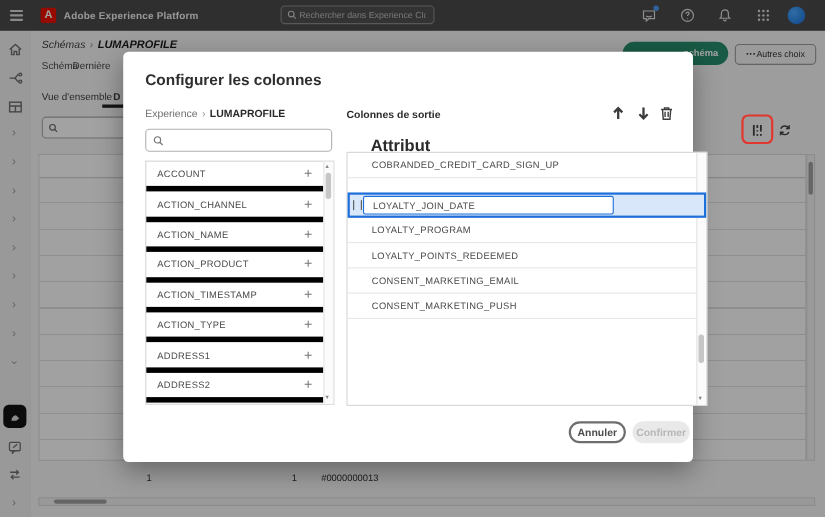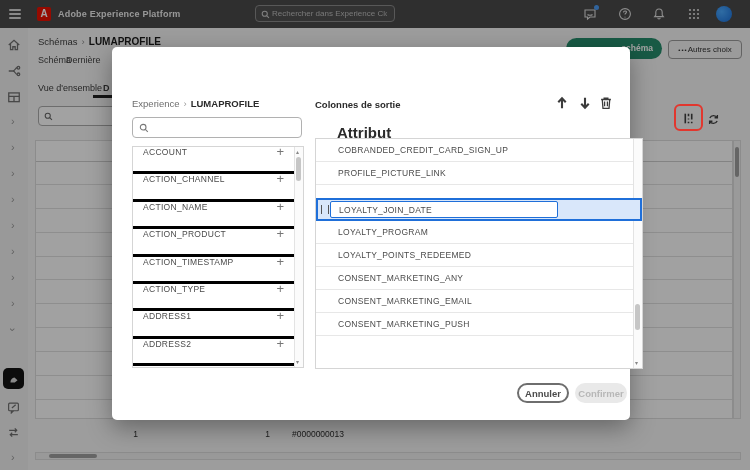--- a/index.html
+++ b/index.html
@@ -27,21 +27,21 @@
 
   
   .sidebar{position:absolute;top:28px;left:0;bottom:0;width:28px;background:#f0f0f0;border-right:1px solid #d9d9d9;}
   .sb-ic{position:absolute;left:7px;width:14px;height:14px;color:#6f6f6f;cursor:pointer;}
   .sb-chev{position:absolute;left:11px;color:#9a9a9a;font-size:11px;line-height:11px;cursor:pointer;}
   .sb-active{position:absolute;left:3px;width:21px;height:21px;background:#141414;border-radius:5px;cursor:pointer;
     display:flex;align-items:center;justify-content:center;color:#d8d8d8;}
 
   
   .bgpage{position:absolute;top:28px;left:28px;right:0;bottom:0;background:#f6f6f6;}
-  .crumb{position:absolute;left:10px;top:8px;font-size:9.5px;color:#3d3d3d;}
+  .crumb{position:absolute;left:10px;top:8px;font-size:9.5px;color:#3d3d3d;font-style:italic;}
   .crumb b{font-size:10px;color:#1c1c1c;}
   .crumb .sep{color:#8a8a8a;margin:0 4px;}
   .meta{position:absolute;top:27px;font-size:9px;color:#454545;}
   .tab{position:absolute;top:55px;font-size:9px;color:#3c3c3c;cursor:pointer;}
   .tab-underline{position:absolute;left:65px;top:67px;width:23px;height:2.5px;background:#222;}
   .btn-green{position:absolute;left:538px;top:10px;width:96px;height:21px;background:#268e6c;border-radius:11px;
     color:#fff;font-size:8.5px;font-weight:bold;text-align:right;line-height:21px;padding-right:9px;
     box-sizing:border-box;overflow:hidden;white-space:nowrap;cursor:pointer;}
   .btn-more{position:absolute;left:640px;top:12px;width:74px;height:19px;border:1px solid #9b9b9b;border-radius:4px;
     font-size:8px;color:#333;display:flex;align-items:center;justify-content:center;gap:0;box-sizing:border-box;
@@ -73,21 +73,21 @@
   .modal{position:absolute;left:112px;top:47px;width:518px;height:373px;background:#fff;border-radius:5px;
     z-index:100;box-shadow:0 8px 24px rgba(0,0,0,.35);}
   .m-title{position:absolute;left:20px;top:17px;font-size:14px;font-weight:bold;color:#2e2e2e;}
   .m-crumb{position:absolute;left:20px;top:51px;font-size:9.5px;color:#6e6e6e;}
   .m-crumb b{color:#2a2a2a;font-size:9.5px;}
   .m-crumb .sep{margin:0 4px;color:#999;}
   .m-search{position:absolute;left:20px;top:70px;width:170px;height:21px;border:1px solid #b1b1b1;border-radius:4px;
     display:flex;align-items:center;padding-left:6px;box-sizing:border-box;color:#777;}
   .m-search input{border:none;outline:none;font-size:9px;width:130px;margin-left:4px;font-family:"Liberation Sans",sans-serif;}
   .attr-list{position:absolute;left:20px;top:99px;width:172px;height:222px;border:1px solid #d5d5d5;box-sizing:border-box;background:#fff;}
-  .attr-row{height:27.4px;border-bottom:3px solid #000000;display:flex;justify-content:space-between;
+  .attr-row{height:27.4px;border-bottom:5px solid #000000;display:flex;align-items:center;justify-content:space-between;
     padding:0 10px 0 10px;box-sizing:border-box;margin-right:9px;cursor:pointer;}
   .attr-row .nm{font-size:8.5px;color:#4a4a4a;letter-spacing:.3px;}
   .attr-row .plus{font-size:13px;color:#757575;font-weight:300;cursor:pointer;line-height:10px;}
   .lscroll{position:absolute;top:0;right:0;bottom:0;width:9px;background:#fbfbfb;border-left:1px solid #e3e3e3;box-sizing:border-box;}
   .lscroll .thumb{position:absolute;left:1px;width:5px;background:#c6c6c6;border-radius:2.5px;}
   .lscroll .ar{position:absolute;left:1px;font-size:6px;color:#888;line-height:6px;}
 
   .out-title{position:absolute;left:203px;top:52px;font-size:9.5px;font-weight:bold;color:#2a2a2a;}
   .out-ic{position:absolute;top:49px;width:14px;height:14px;color:#3b3b3b;cursor:pointer;}
   .out-colhdr{position:absolute;left:225px;top:77px;font-size:15px;font-weight:bold;color:#2a2a2a;}
@@ -275,20 +275,21 @@
     <div class="hscroll">
         <div class="thumb"></div>
       </div>
   </div>
 
   <div class="dim"></div>
 
   <div class="annot"></div>
 
   <div class="modal">
+    <div class="m-title">Configurer les colonnes</div>
 
     <div class="m-crumb">
       <span>Experience</span><span class="sep">›</span><b>LUMAPROFILE</b>
     </div>
     <div class="m-search">
       <svg width="10" height="10" viewBox="0 0 12 12" fill="none" stroke="currentColor" stroke-width="1.3">
           <circle cx="5" cy="5" r="3.4"></circle>
           <path d="M7.6 7.6 L10.6 10.6"></path>
         </svg>
       <input style="">
@@ -347,40 +348,34 @@
     <div class="out-ic" style="left:487px;">
       <svg width="14" height="14" viewBox="0 0 12 12" fill="none" stroke="currentColor" stroke-width="1.1">
           <path d="M1.8 3 H10.2 M4.4 3 V1.8 H7.6 V3 M2.8 3 L3.4 10.6 H8.6 L9.2 3 M4.8 4.8 V8.8 M7.2 4.8 V8.8"></path>
         </svg>
     </div>
     <div class="out-colhdr">Attribut</div>
 
     <div class="out-list">
       <div class="out-row">
           <span class="nm">COBRANDED_CREDIT_CARD_SIGN_UP</span>
-        </div>
-      <div class="out-row">
-          <span class="nm">PROFILE_PICTURE_LINK</span>
         </div>
       <div class="out-row-selected">
         <div class="drag-handle"></div>
         <div class="sel-box">
             <span class="nm">LOYALTY_JOIN_DATE</span>
           </div>
       </div>
       <div class="out-row">
           <span class="nm">LOYALTY_PROGRAM</span>
         </div>
       <div class="out-row">
           <span class="nm">LOYALTY_POINTS_REDEEMED</span>
         </div>
       <div class="out-row">
-          <span class="nm">CONSENT_MARKETING_ANY</span>
-        </div>
-      <div class="out-row">
           <span class="nm">CONSENT_MARKETING_EMAIL</span>
         </div>
       <div class="out-row">
           <span class="nm">CONSENT_MARKETING_PUSH</span>
         </div>
       <div class="lscroll">
         <div class="thumb" style="top:165px;height:26px;"></div>
         <div class="ar" style="bottom:2px;">▾</div>
       </div>
     </div>

